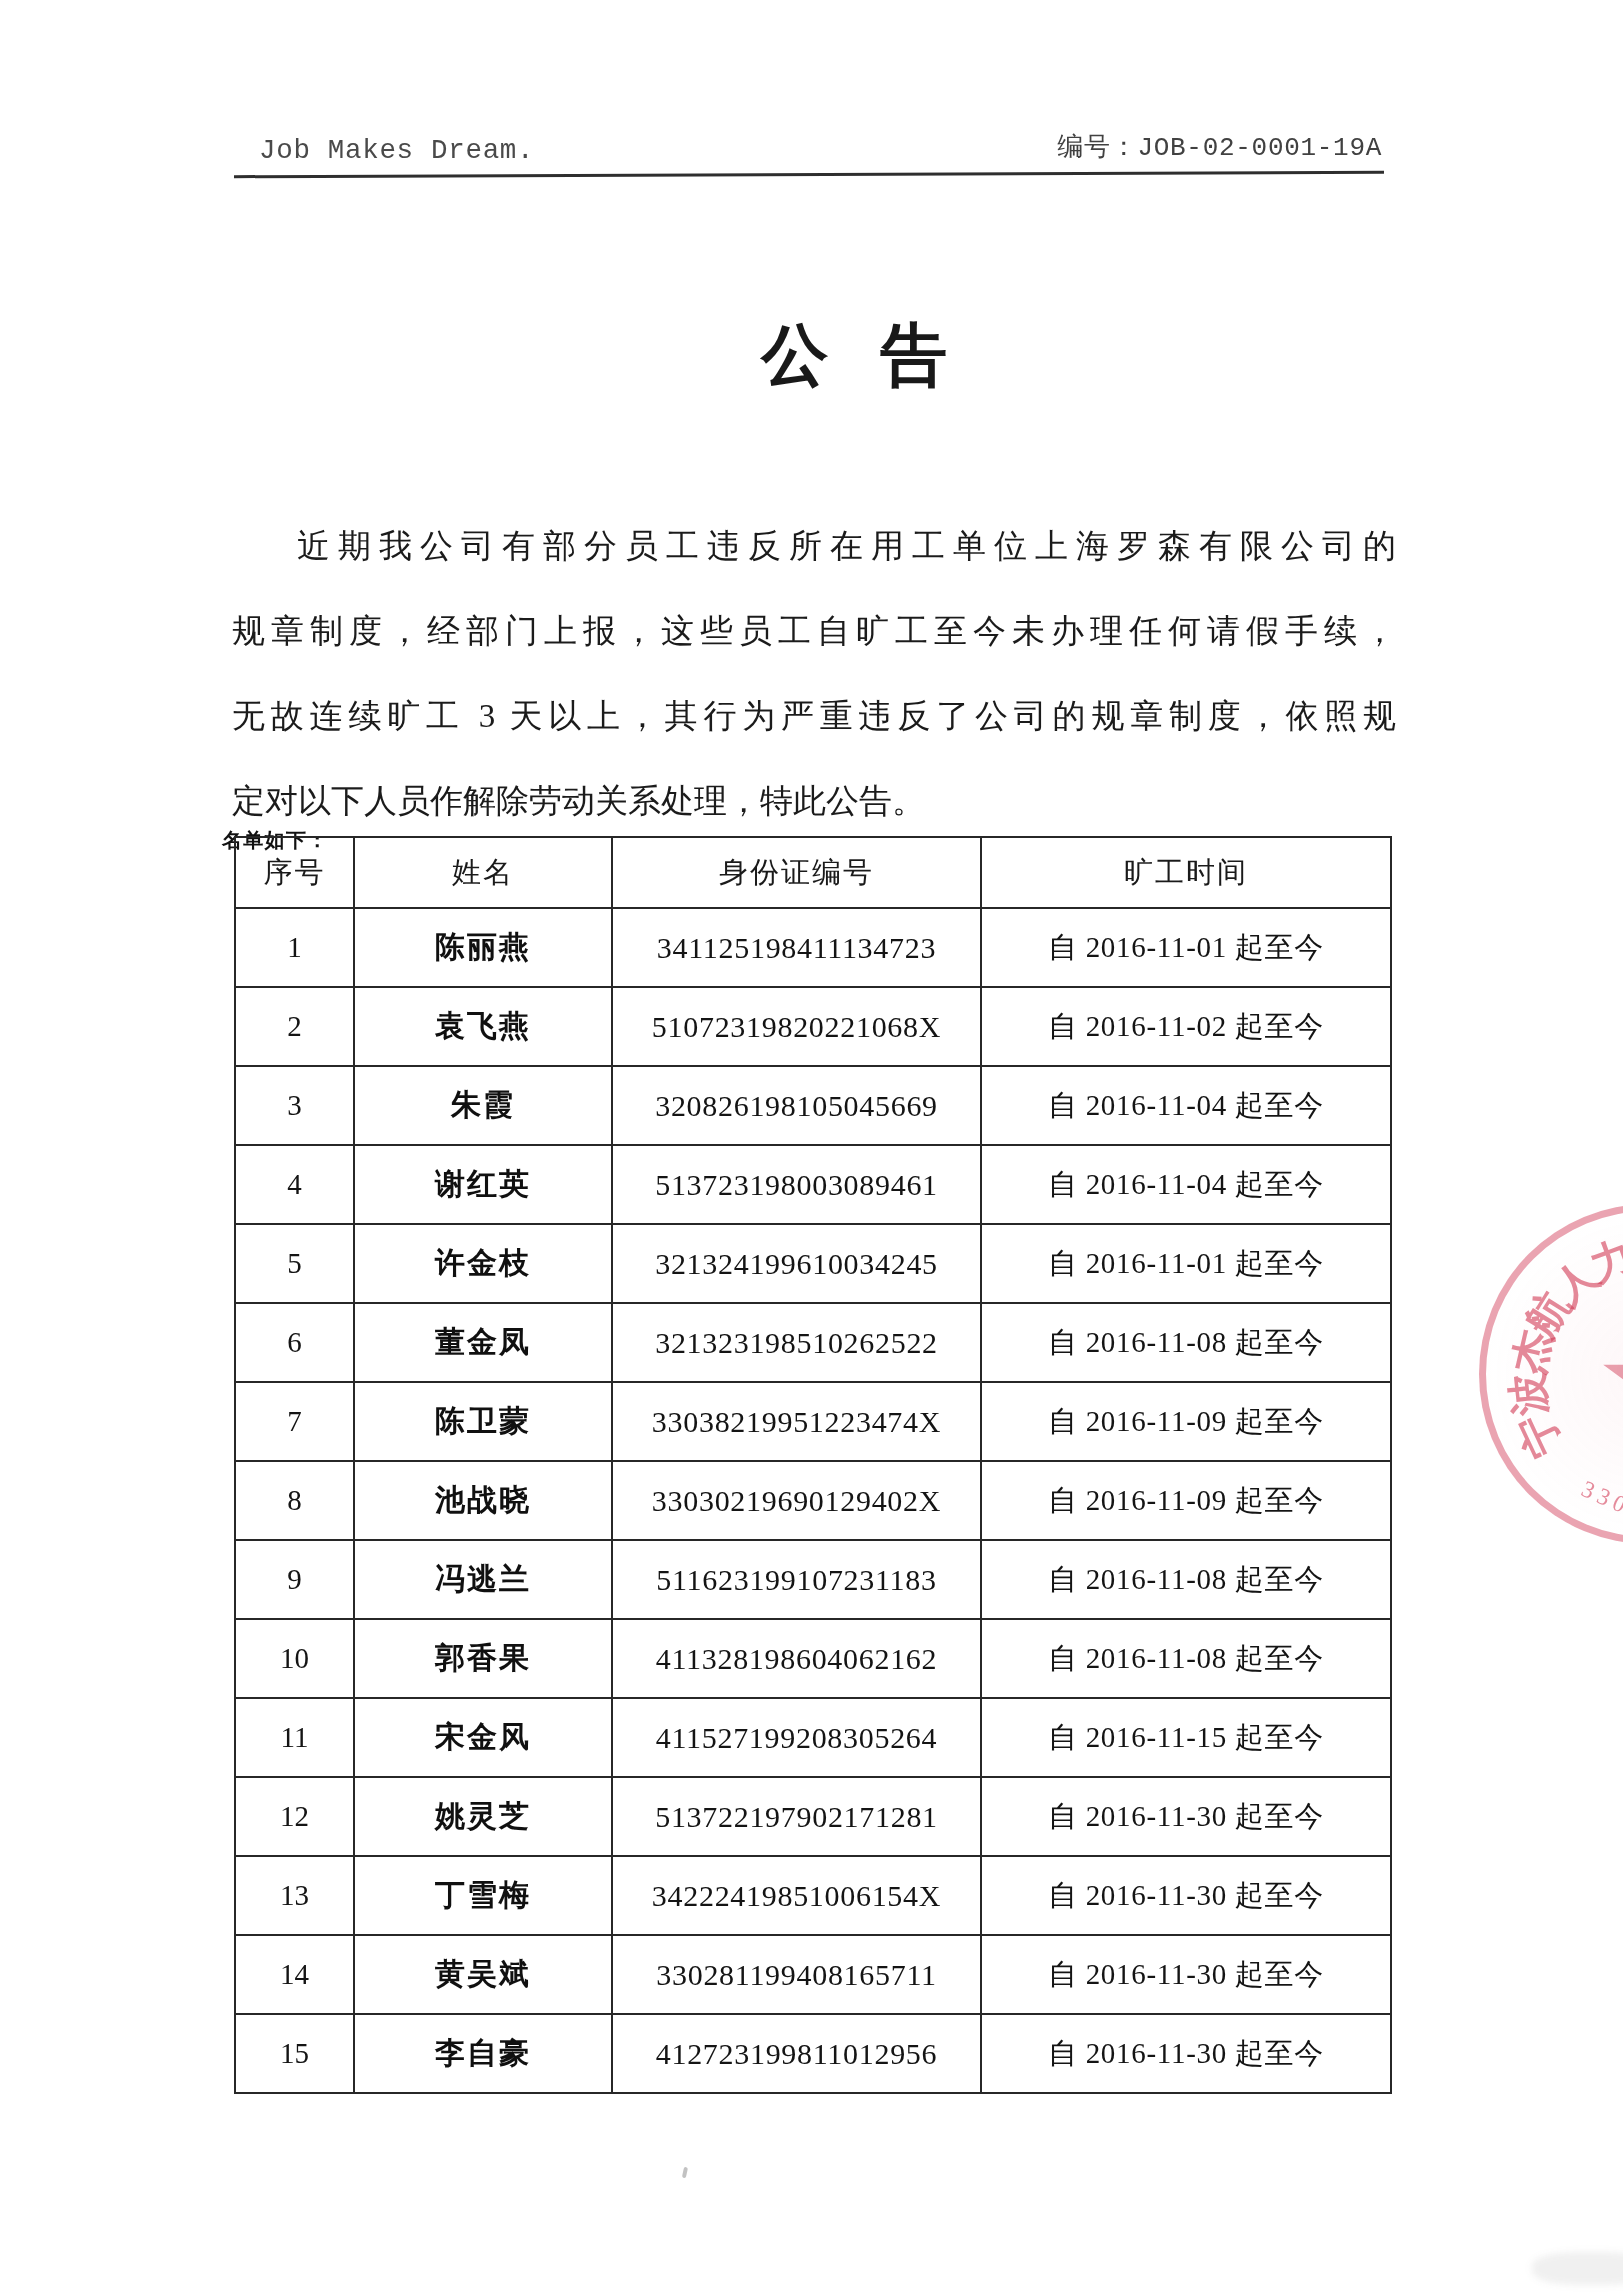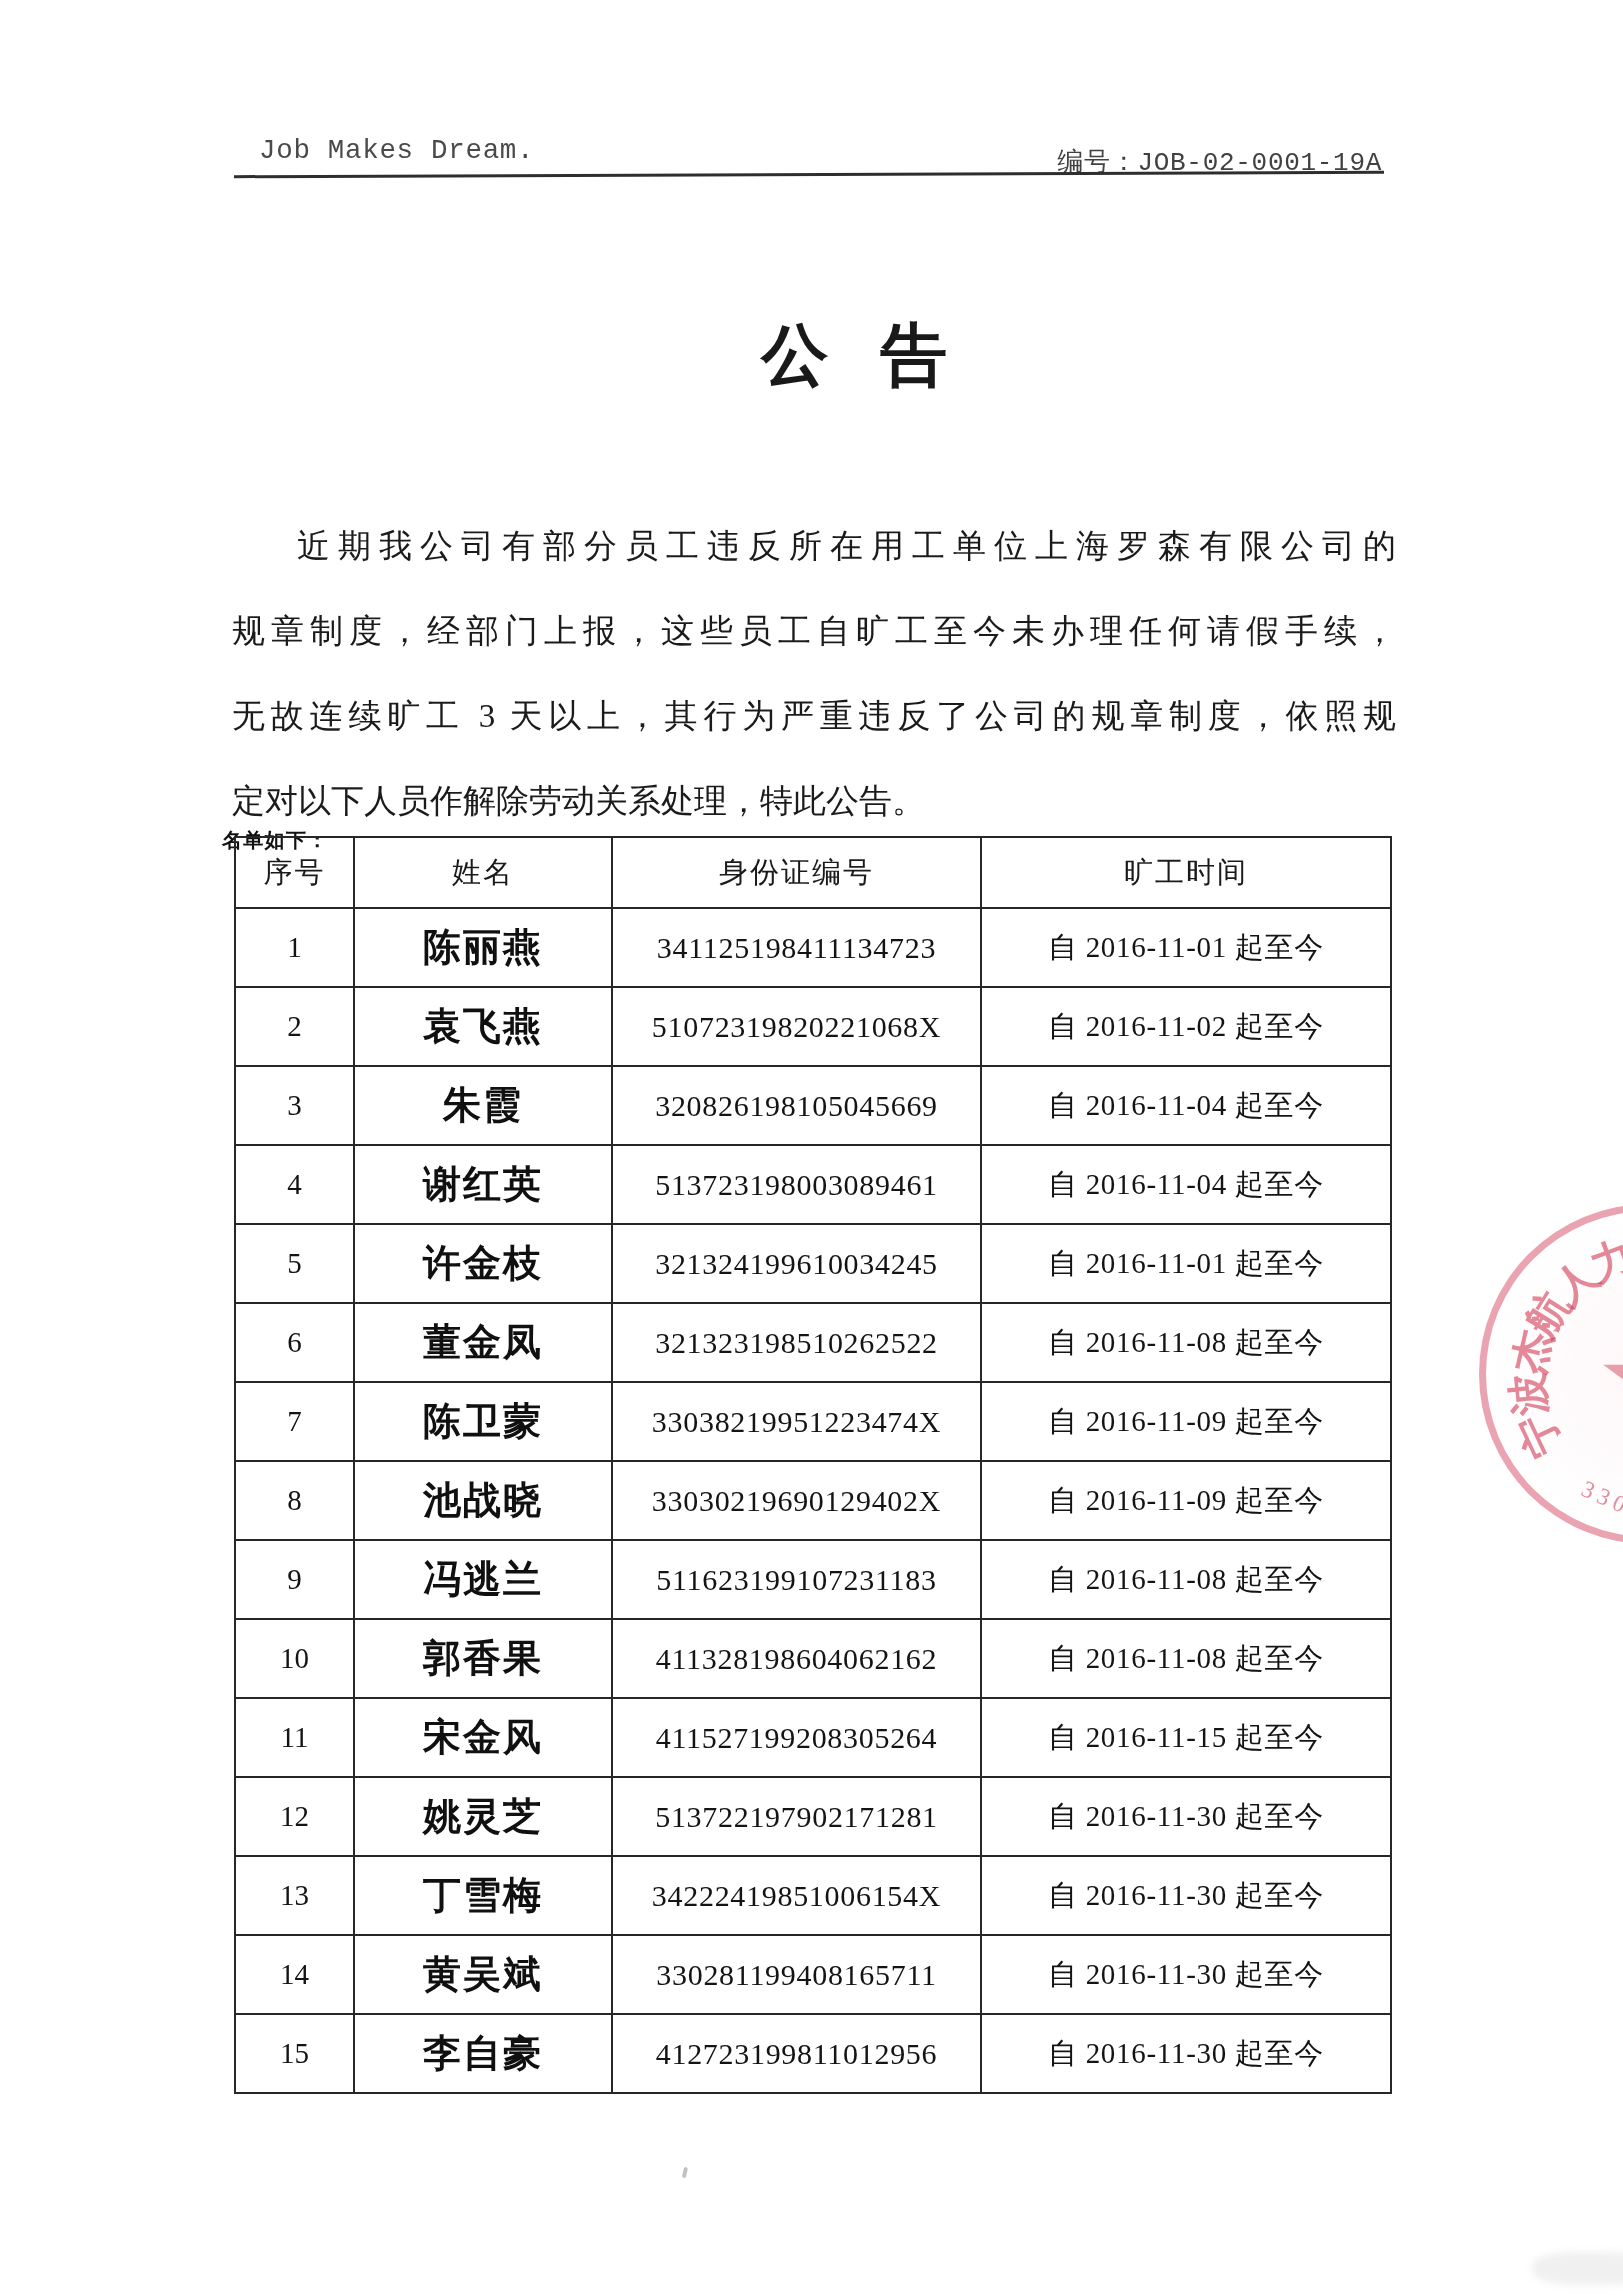--- a/index.html
+++ b/index.html
@@ -13,21 +13,21 @@
   }
   .page { position: absolute; inset: 0; overflow: hidden; }
 
   
   .hdr-left {
     position: absolute; left: 259px; top: 135px;
     font-family: "Liberation Mono", monospace;
     font-size: 27.5px; letter-spacing: 0.7px; color: #4a4a4a;
   }
   .hdr-right {
-    position: absolute; right: 241px; top: 144px;
+    position: absolute; right: 241px; top: 129px;
     font-family: "Liberation Mono", monospace;
     font-size: 26px; letter-spacing: 0.7px; color: #414141;
   }
   .hdr-rule {
     position: absolute; left: 234px; top: 173px;
     width: 1150px; height: 2.6px; background: #2e2e2e;
     transform: rotate(-0.22deg);
   }
 
   
@@ -62,21 +62,21 @@
     table-layout: fixed;
   }
   .roster th, .roster td {
     border: 2px solid #272727;
     text-align: center; vertical-align: middle;
     padding: 0; overflow: hidden;
   }
   .roster th { height: 69px; font-weight: 400; font-size: 29px; letter-spacing: 2px; color: #1a1a1a; }
   .roster td { height: 77px; }
   .c-no     { font-size: 29px; color: #141414; }
-  .c-name   { font-size: 38px; font-weight: 600; letter-spacing: 2px; color: #101010; }
+  .c-name   { font-size: 30px; font-weight: 600; letter-spacing: 2px; color: #101010; }
   .c-id     { font-size: 30px; letter-spacing: 0.7px; color: #141414; }
   .c-period { font-size: 29px; letter-spacing: 0.7px; color: #141414; }
 
   
   .stamp {
     position: absolute; left: 1479px; top: 1204px;
     width: 340px; height: 340px; box-sizing: border-box;
     border-radius: 50%;
     border: 7.2px solid rgba(213, 74, 99, 0.50);
     background: radial-gradient(circle, rgba(235,130,150,0.07), rgba(235,130,150,0.0) 72%);

